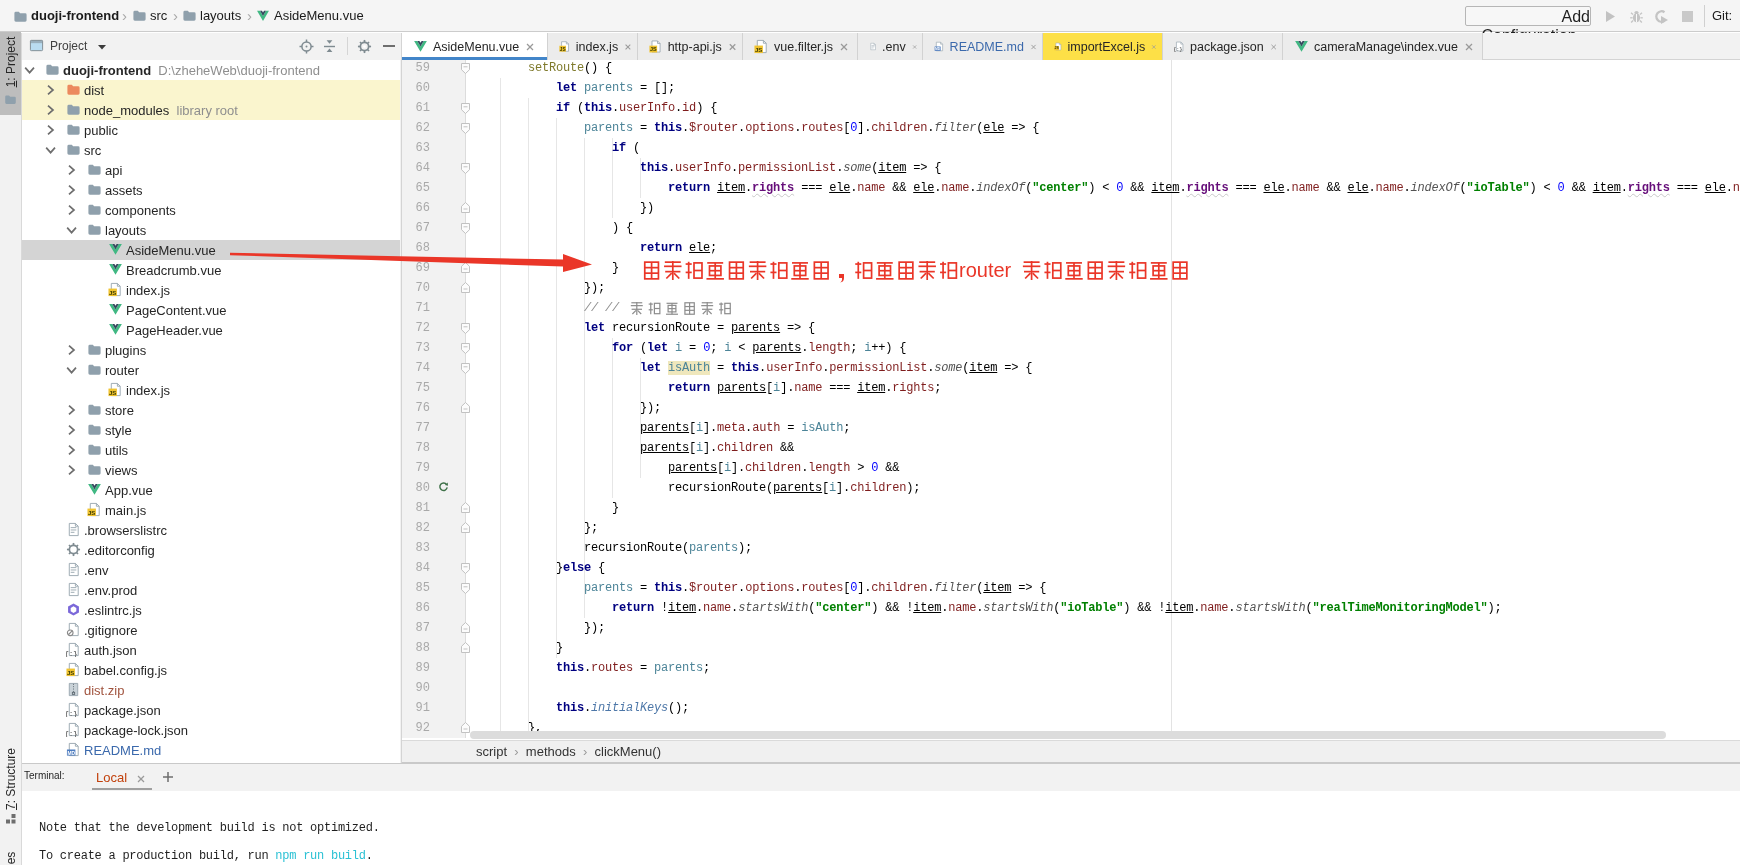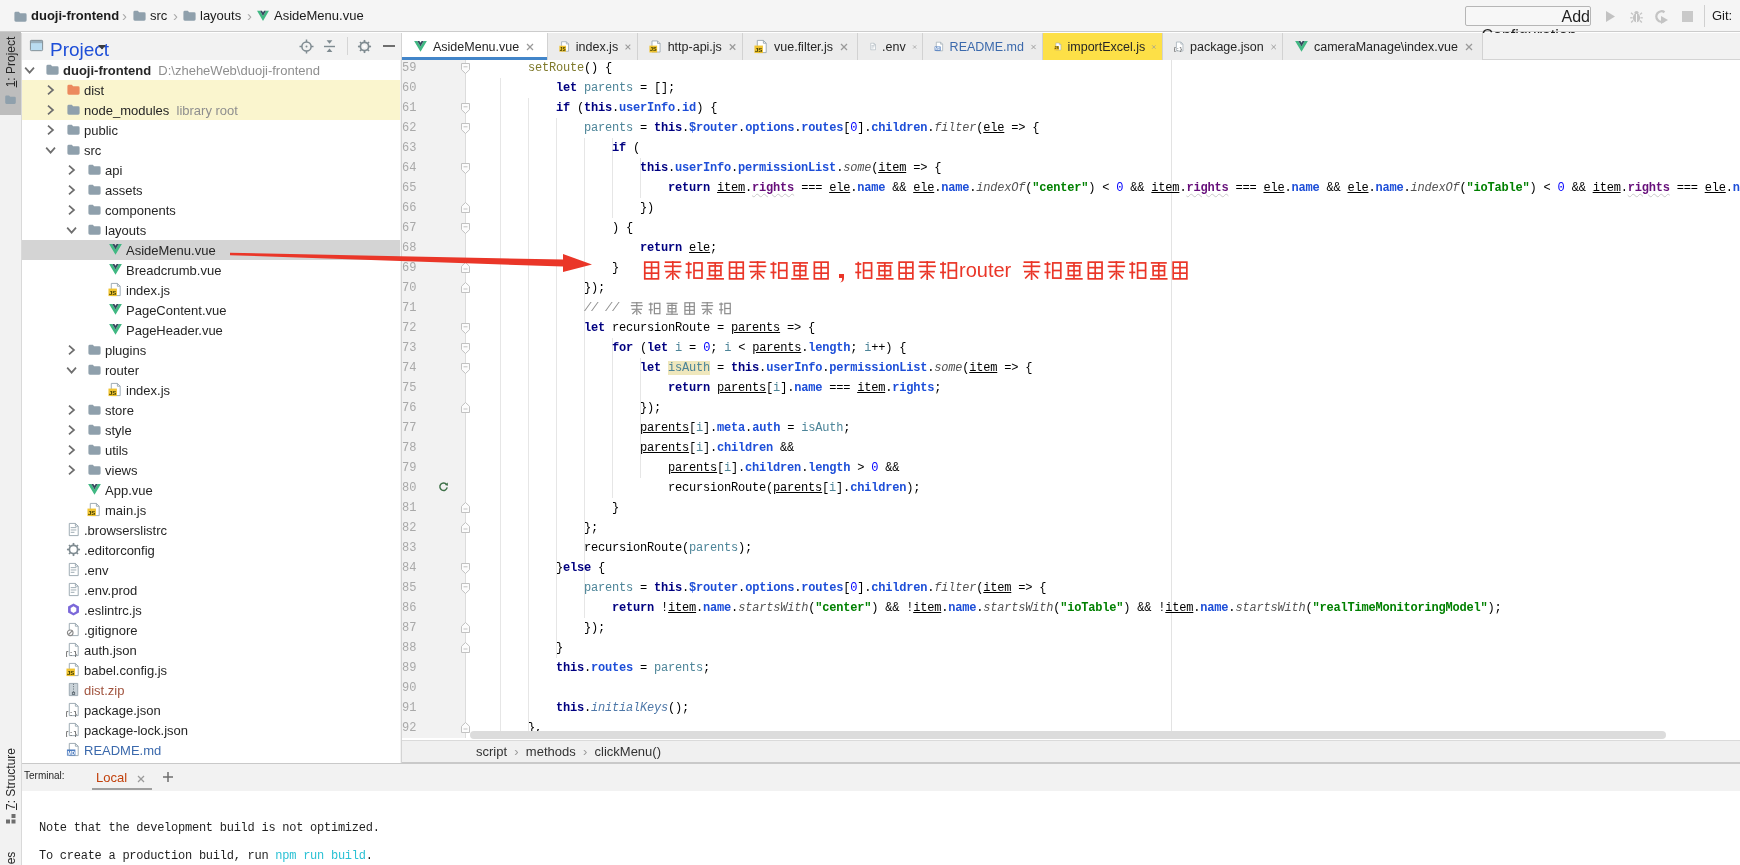--- a/index.html
+++ b/index.html
@@ -6,28 +6,28 @@
 .abs{position:absolute}
 .tt{font-size:13px;color:#1A1A1A}
 .sep9{font-size:15px;color:#A8A8A8}
 .vtext{transform:translate(-50%,-50%) rotate(-90deg);white-space:nowrap;font-size:12px;color:#262626}
 .grey{color:#8E8E8E}
 .grey2{color:#9A9A9A}
 .tr{font-size:13px;color:#262626;white-space:pre}
 .tab{display:flex;align-items:center;padding:0 5px 0 11px;font-size:12.5px;border-right:1px solid #D2D2D2;position:relative;white-space:pre;overflow:hidden;flex:none}
 .tabul{position:absolute;left:0;bottom:-1px;width:100%;height:4px;background:#4285C9}
 pre{font-family:"Liberation Mono",monospace;font-size:12px;line-height:20px}
-.lnum{text-align:left;color:#A9A9A9}
+.lnum{text-align:right;color:#A9A9A9}
 .code{color:#000;letter-spacing:-0.2px}
 .code i{font-style:normal}
 .code i.k{color:#000080;font-weight:bold}
 .code i.s{color:#008000;font-weight:bold}
 .code i.n{color:#0000FF}
 .code i.c{color:#8C8C8C;font-style:italic}
-.code i.f{color:#1d4ed8;font-weight:bold}
+.code i.f{color:#7f1d1d;font-weight:normal}
 .code i.fq{color:#660E7A;font-weight:bold;text-decoration:underline wavy #C8C8C8 1px;text-underline-offset:2px}
 .code i.l{color:#545454;font-style:italic}
 .code i.v{color:#4C8498}
 .code i.p{color:#000;text-decoration:underline}
 .code i.fn{color:#4D77A8;font-style:italic}
 .code i.fnd{color:#7F7A2C}
 .code i.hl{color:#4C8498;background:#EFE7BC}
 .term{font-size:12px;line-height:28px;color:#1F1F1F;letter-spacing:-0.25px}
 </style></head>
 <body>
@@ -91,21 +91,21 @@
       <rect x="1" y="6.5" width="4" height="4"></rect>
       <rect x="6.5" y="6.5" width="4" height="4"></rect>
     </g>
   </svg>
 <div class="abs vtext" style="left:11px;top:858px">es</div>
 <div class="abs" style="left:22px;top:33px;width:378px;height:27px;background:#F2F2F2"></div>
 <svg class="abs" style="left:29px;top:38px" width="15" height="15" viewBox="0 0 16 16">
     <rect x="1.5" y="2.5" width="13" height="11" rx="1" fill="#B9DCF1" stroke="#7F8B91"></rect>
     <rect x="1.5" y="2.5" width="13" height="3" fill="#7F8B91" opacity="0.55"></rect>
   </svg>
-<div class="abs" style="left:50px;top:39px;font-size:19px;color:#1d4ed8">Project</div>
+<div class="abs" style="left:50px;top:39px;font-size:12px;color:#404040">Project</div>
 <svg class="abs" style="left:97px;top:43px" width="10" height="8" viewBox="0 0 10 8">
     <path d="M1 2 L5 6.5 L9 2 Z" fill="#3B3B3B"></path>
   </svg>
 <svg class="abs" style="left:299px;top:39px" width="15" height="15" viewBox="0 0 15 15">
     <circle cx="7.5" cy="7.5" r="4.6" fill="none" stroke="#7F8B91" stroke-width="1.5"></circle>
     <circle cx="7.5" cy="7.5" r="1" fill="#7F8B91"></circle>
     <g stroke="#7F8B91" stroke-width="1.5">
       <line x1="7.5" y1="0.5" x2="7.5" y2="3"></line>
       <line x1="7.5" y1="12" x2="7.5" y2="14.5"></line>
       <line x1="0.5" y1="7.5" x2="3" y2="7.5"></line>

